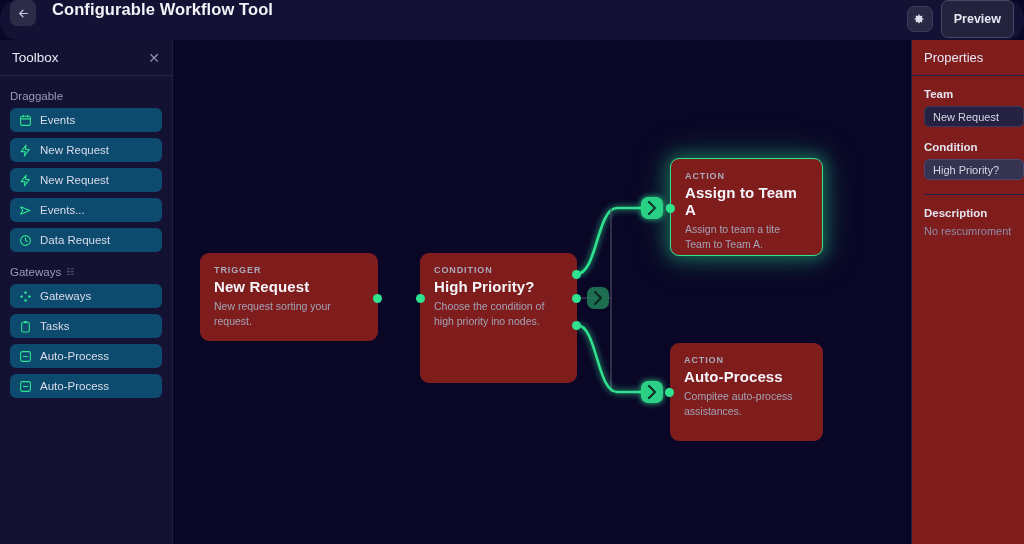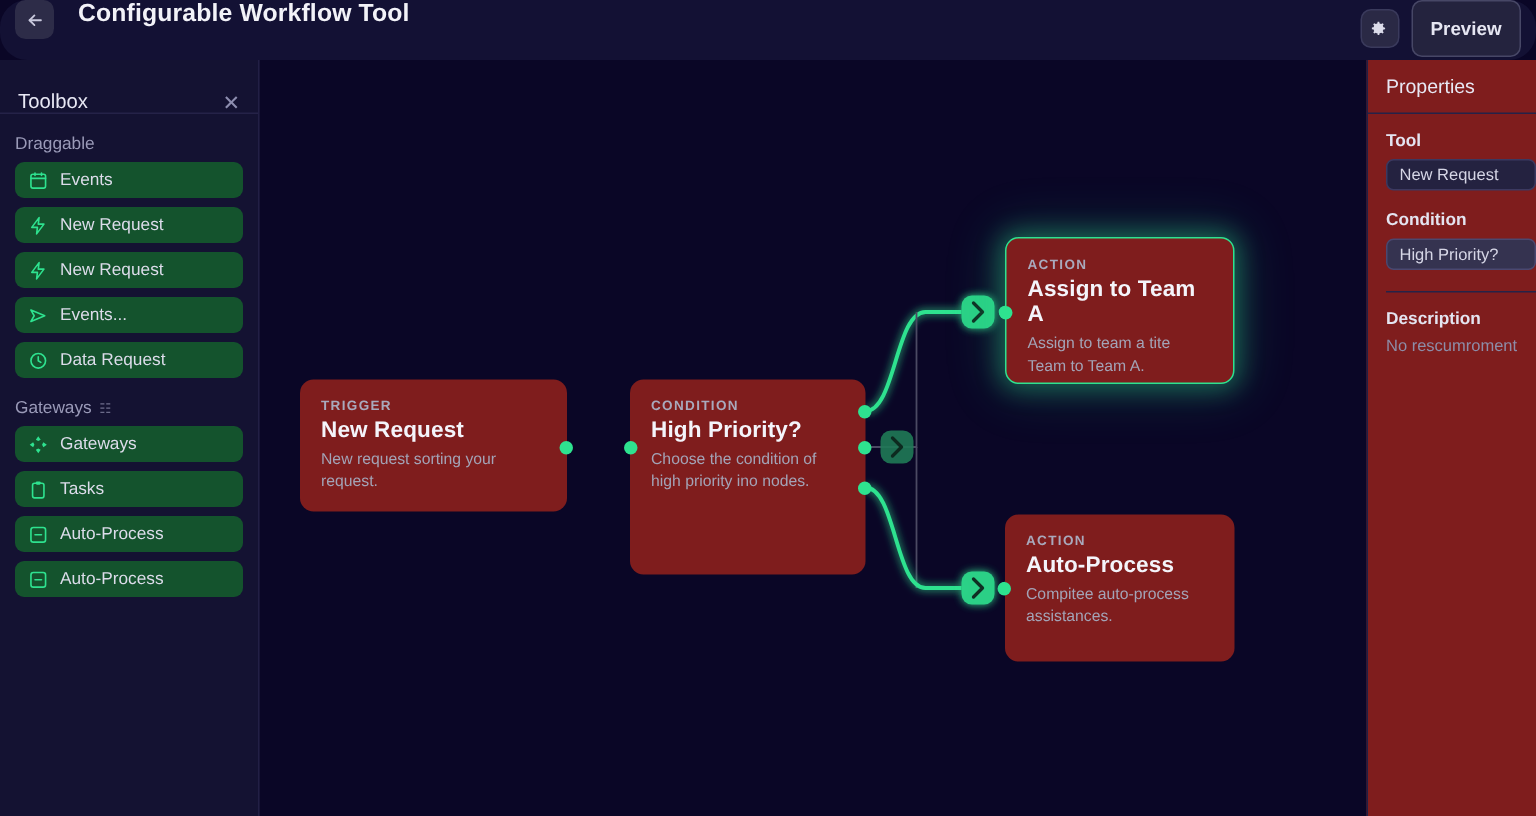--- a/index.html
+++ b/index.html
@@ -49,38 +49,38 @@
 
   
   .toolbox {
     position: absolute; top: 40px; left: 0;
     width: 173px; height: 504px;
     background: #141232;
     border-right: 1px solid #221f45;
     z-index: 30;
   }
   .toolbox-head {
-    height: 36px; display: flex; align-items: flex-end;
+    height: 36px; display: flex; align-items: center;
     padding: 0 12px; border-bottom: 1px solid #252248;
   }
   .toolbox-title { color: #e8e8f4; font-size: 13.5px; font-weight: 500; }
   .toolbox-close {
     margin-left: auto; color: #8e8eb0; font-size: 14px; line-height: 1;
     cursor: pointer;
   }
   .section-label {
     color: #9a9ab8; font-size: 11.5px;
     padding: 14px 12px 6px 10px;
     display: flex; align-items: center; gap: 5px;
   }
   .section-badge { opacity: .65; font-size: 9px; line-height: 1; }
   .tool-list { padding: 0 10px; display: flex; flex-direction: column; gap: 6px; }
   .tool-item {
     height: 24px; border-radius: 6px;
-    background: #14532d;
+    background: #0c4a6e;
     display: flex; align-items: center; gap: 8px;
     padding: 0 9px; cursor: grab;
   }
   .tool-icon { width: 13px; height: 13px; flex: 0 0 auto; display: block; }
   .tool-label { color: #dcdcea; font-size: 11.5px; white-space: nowrap; }
 
   
   .canvas {
     position: absolute; top: 40px; left: 173px;
     width: 738px; height: 504px;
@@ -330,21 +330,21 @@
       <div class="node-desc">Compitee auto-process assistances.</div>
       <div class="handle" style="left:-5px; top:45px;"></div>
     </div>
   </div>
 
   <div class="properties">
     <div class="props-head">
       <div class="props-title">Properties</div>
     </div>
     <div class="props-body">
-      <div class="field-label">Tool</div>
+      <div class="field-label">Team</div>
       <div class="field-input">New Request</div>
 
       <div class="field-label">Condition</div>
       <div class="field-input filled">High Priority?</div>
 
       <div class="props-divider"></div>
 
       <div class="field-label">Description</div>
       <div class="desc-text">No rescumroment</div>
     </div>

